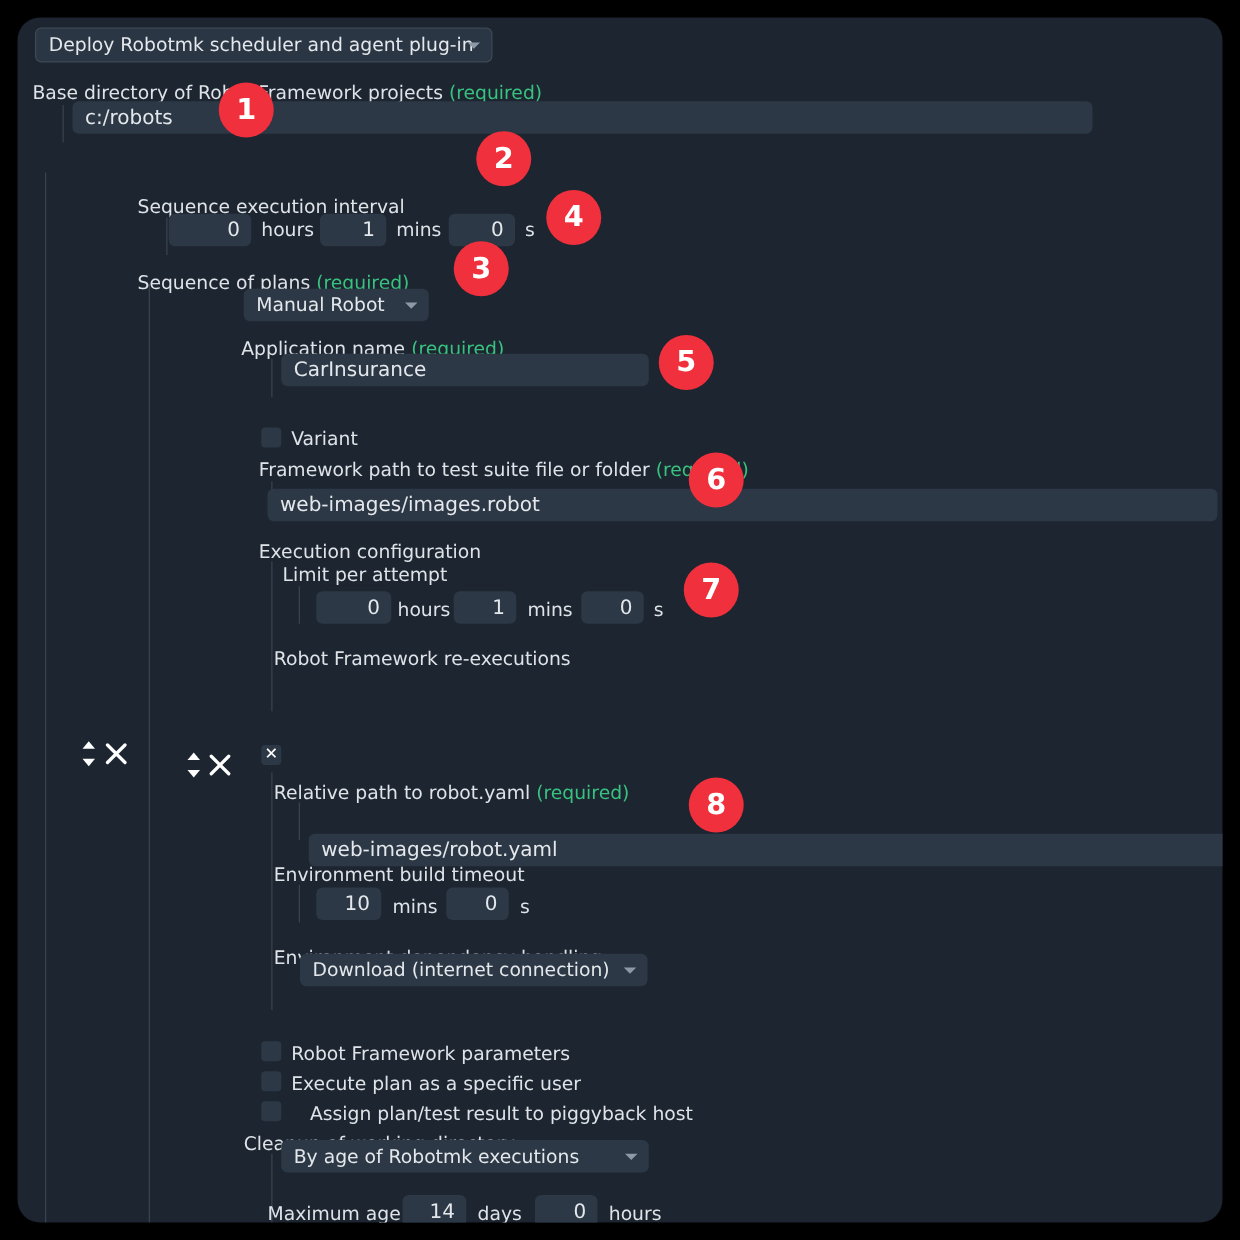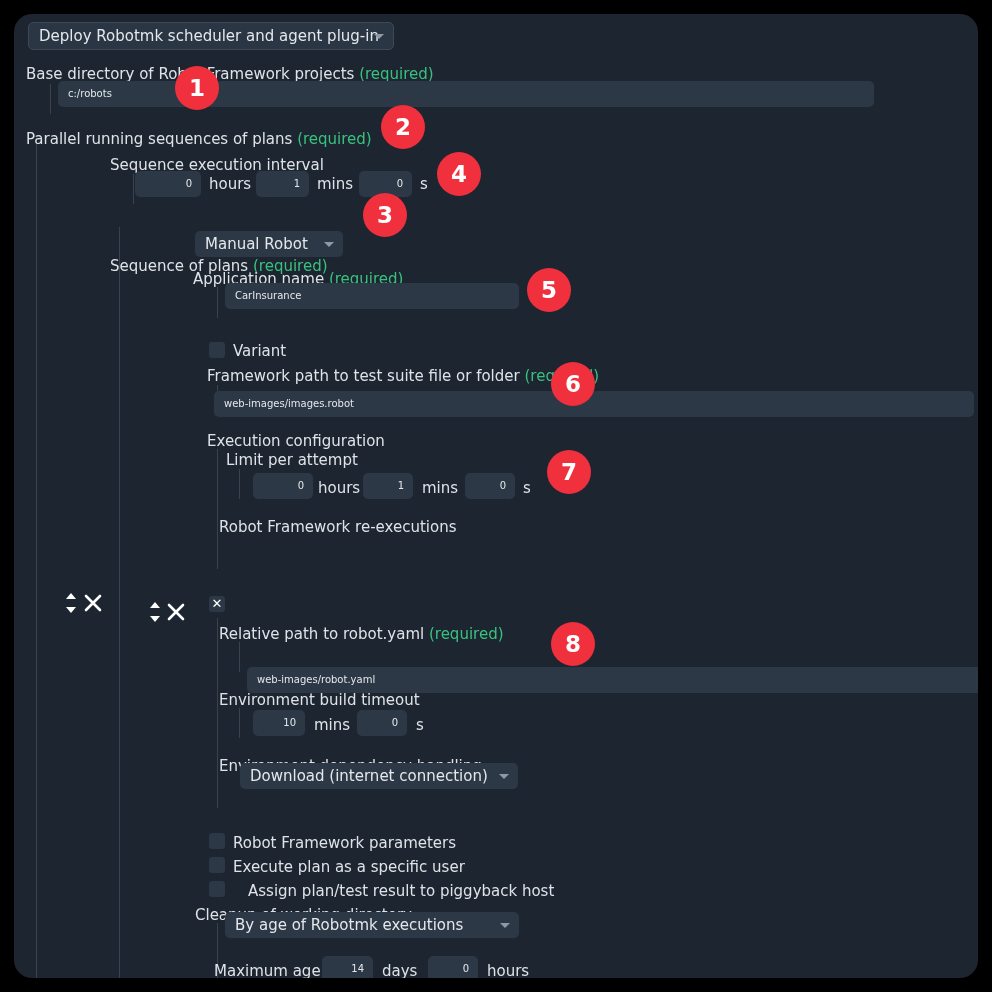--- a/index.html
+++ b/index.html
@@ -53,21 +53,21 @@
   }
 
   
   .tinput {
     position: absolute;
     background: #2c3845;
     border: none;
     border-radius: 5px;
     color: #e4e8ec;
     font-family: "DejaVu Sans", "Liberation Sans", sans-serif;
-    font-size: 10px;
+    font-size: 16px;
     padding: 0 10px;
     box-sizing: border-box;
     height: 26px;
     line-height: 26px;
     outline: none;
   }
   .tinput.num {
     text-align: right;
     padding-right: 9px;
   }
@@ -160,35 +160,31 @@
       <span class="arrow"></span>
     </div>
 
     <div class="label" style="left:12px; top:51px;">
       <span>Base directory of Robot Framework projects</span>
       <span class="req">(required)</span>
     </div>
     <div class="vguide" style="left:36px; top:70px; height:30px;"></div>
     <input class="tinput" type="text" style="left: 44px; top: 67px; width: 816px;" value="c:/robots">
 
-    <div class="label" style="left:12px; top:116px;">
-      <span>Parallel running sequences of plans</span>
-      <span class="req">(required)</span>
-    </div>
 
     <div class="label" style="left:96px; top:142px;">Sequence execution interval</div>
     <div class="vguide" style="left:119px; top:160px; height:30px;"></div>
     <input class="tinput num" type="text" style="left: 121px; top: 157px; width: 66px;" value="0">
     <div class="label" style="left:195px; top:161px;">hours</div>
     <input class="tinput num" type="text" style="left: 242px; top: 157px; width: 53px;" value="1">
     <div class="label" style="left:303px; top:161px;">mins</div>
     <input class="tinput num" type="text" style="left: 345px; top: 157px; width: 53px;" value="0">
     <div class="label" style="left:406px; top:161px;">s</div>
 
-    <div class="label" style="left:96px; top:203px;margin-top:40px;">
+    <div class="label" style="left:96px; top:203px;">
       <span>Sequence of plans</span>
       <span class="req">(required)</span>
     </div>
 
     <div class="sel" style="left:181px; top:217px; width:148px;">
       <span>Manual Robot</span>
       <span class="arrow"></span>
     </div>
 
     <div class="label" style="left:179px; top:256px;">

